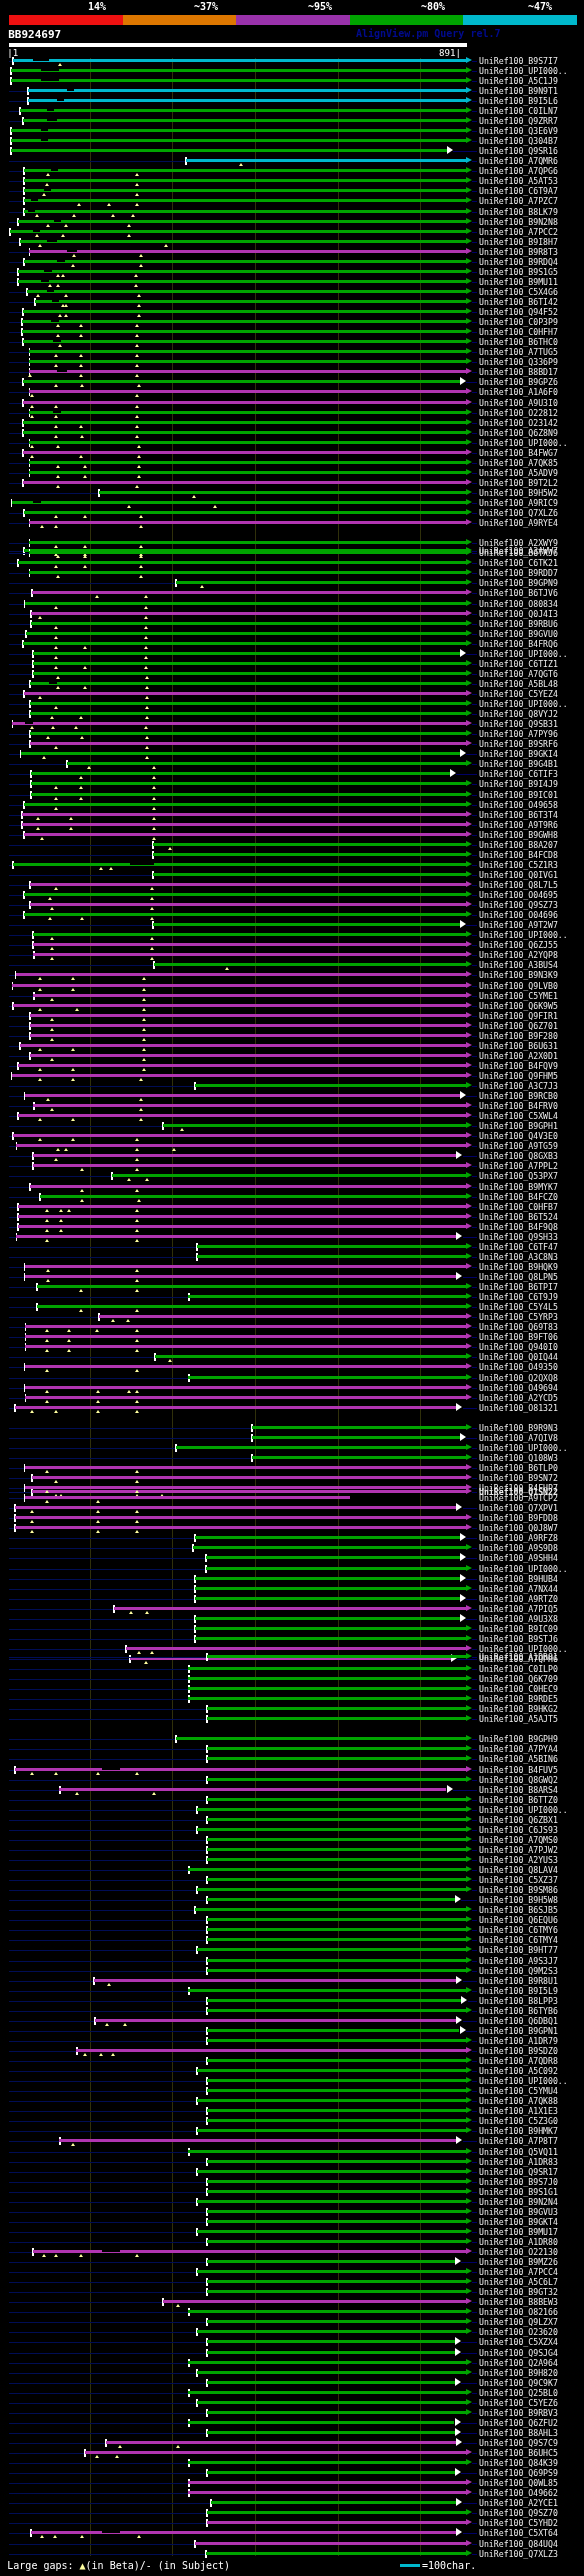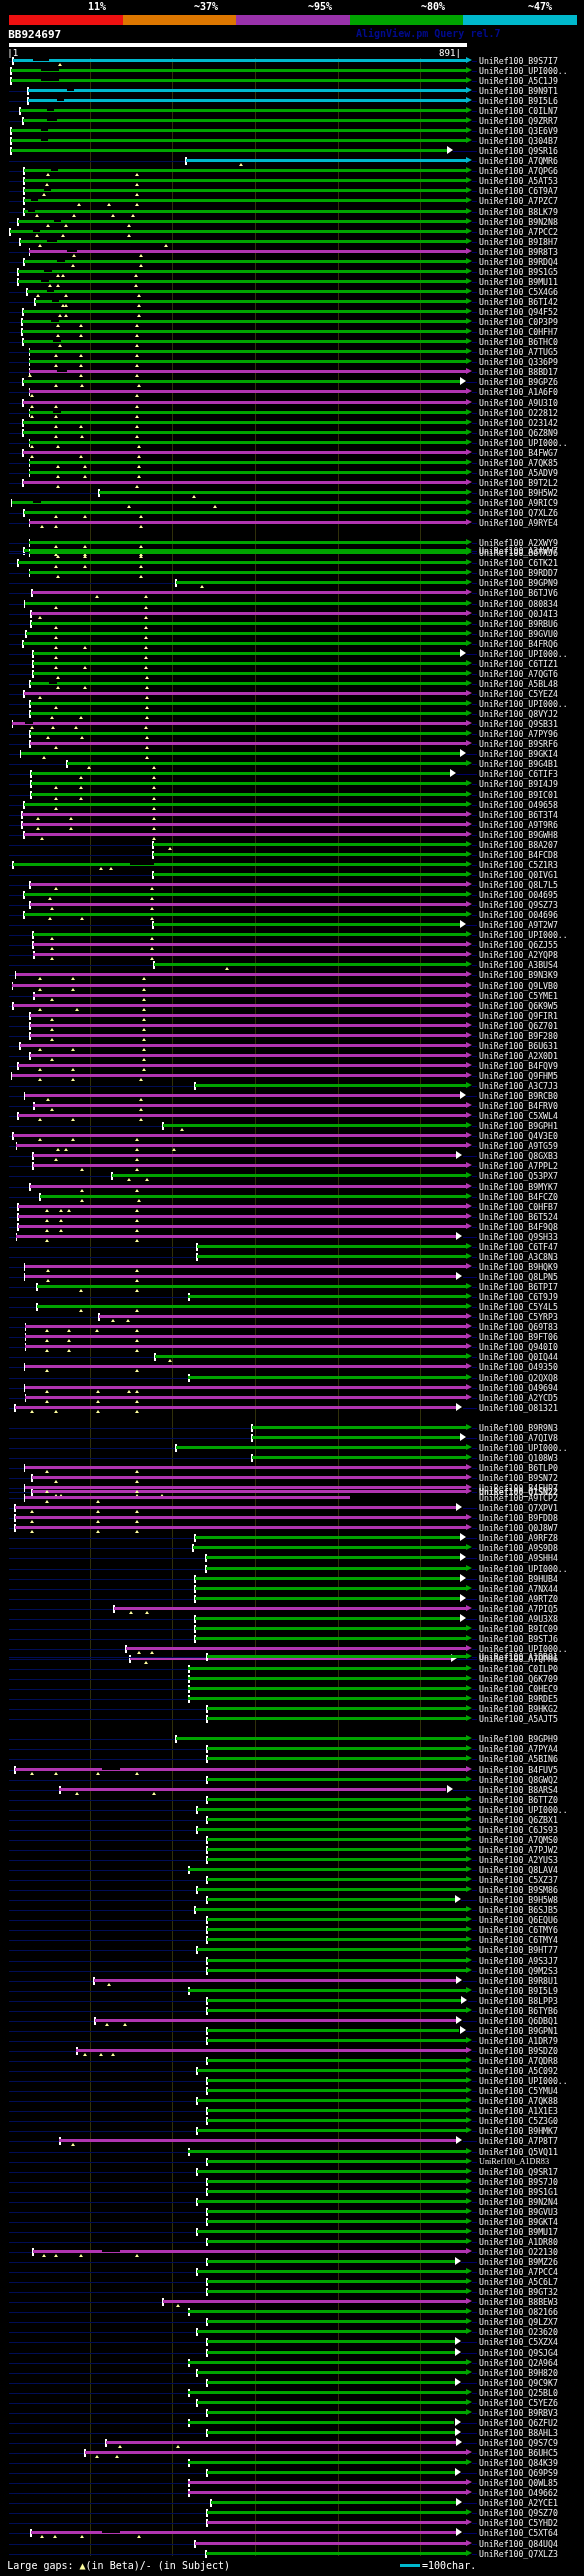--- a/index.html
+++ b/index.html
@@ -31,21 +31,21 @@
   #footer-gaps{position:absolute;left:7.3px;top:2560px;color:#fff;font-size:10px;}
   #footer-gaps .gap-tri{color:#ffffa0;}
   #legend-swatch{position:absolute;left:400px;top:2564px;width:20px;height:2.7px;background:#00b8cc;}
   #legend-label{position:absolute;left:422px;top:2560px;color:#fff;font-size:10px;}
 </style>
 </head>
 <body>
 
 <div id="stage">
   <div id="scale-labels">
-      <div class="scale-label" style="left: 88px;">11%</div>
+      <div class="scale-label" style="left: 88px;">14%</div>
       <div class="scale-label" style="left: 194px;">~37%</div>
       <div class="scale-label" style="left: 308px;">~95%</div>
       <div class="scale-label" style="left: 421px;">~80%</div>
       <div class="scale-label" style="left: 528px;">~47%</div>
     </div>
   <div id="scale-bar">
       <div class="scale-seg" style="left: 9.1px; width: 114px; background: rgb(238, 17, 17);"></div>
       <div class="scale-seg" style="left: 123px; width: 114px; background: rgb(221, 119, 0);"></div>
       <div class="scale-seg" style="left: 236px; width: 114px; background: rgb(153, 50, 170);"></div>
       <div class="scale-seg" style="left: 350px; width: 114px; background: rgb(0, 164, 0);"></div>
@@ -2163,21 +2163,21 @@
         <div class="rowlabel">UniRef100_A7P8T7</div>
       </div>
       <div class="row" style="top: 2147px;">
         <div class="lead" style="left: 9.1px; width: 179px;"></div>
         <div class="stick" style="left: 188px;"></div>
         <div class="bar" title="UniRef100_Q5VQ11" style="left: 188px; width: 278px; background: rgb(0, 164, 0);"></div>
         <div class="arrow" style="left: 466px; border-left: 6.4px solid rgb(0, 164, 0);"></div>
         <div class="connector" style="left: 472px; width: 4.6px;"></div>
         <div class="rowlabel">UniRef100_Q5VQ11</div>
       </div>
-      <div class="row" style="top: 2157px; font-family: Liberation Serif, serif;">
+      <div class="row" style="top: 2157px;">
         <div class="lead" style="left: 9.1px; width: 198px;"></div>
         <div class="stick" style="left: 206px;"></div>
         <div class="bar" title="UniRef100_A1DR83" style="left: 207px; width: 259px; background: rgb(0, 164, 0);"></div>
         <div class="arrow" style="left: 466px; border-left: 6.4px solid rgb(0, 164, 0);"></div>
         <div class="connector" style="left: 472px; width: 4.6px;"></div>
         <div class="rowlabel">UniRef100_A1DR83</div>
       </div>
       <div class="row" style="top: 2167px;">
         <div class="lead" style="left: 9.1px; width: 187px;"></div>
         <div class="stick" style="left: 196px;"></div>

